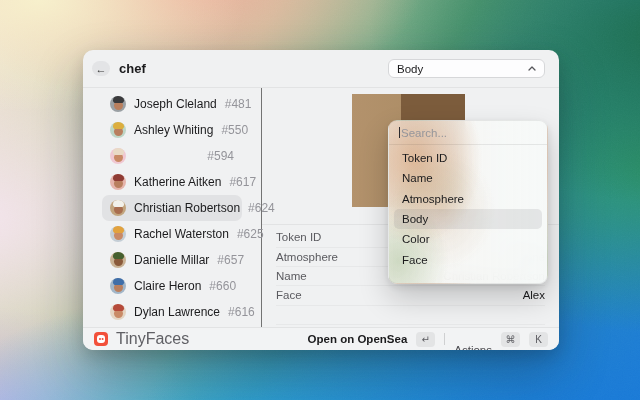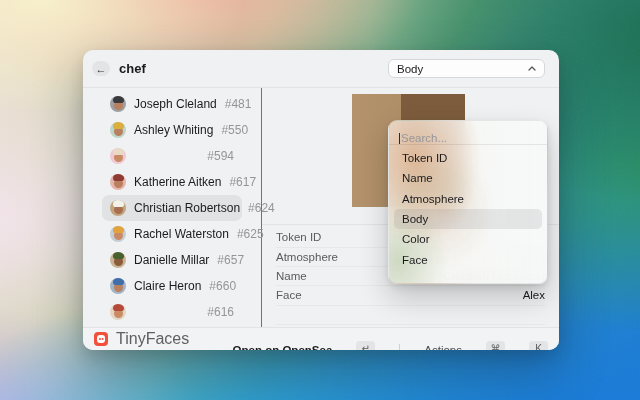--- a/index.html
+++ b/index.html
@@ -70,36 +70,36 @@
     box-sizing:border-box;border:1px solid rgba(0,0,0,.07);
     background:
       radial-gradient(95px 120px at 16% 24%, rgba(203,130,72,.48), rgba(203,130,72,0) 72%),
       radial-gradient(70px 90px at 6% 86%, rgba(110,150,80,.30), rgba(110,150,80,0) 72%),
       radial-gradient(70px 80px at 34% 55%, rgba(190,150,108,.22), rgba(190,150,108,0) 75%),
       linear-gradient(to right, rgba(248,246,243,.88), rgba(246,249,248,.96));
     backdrop-filter:blur(8px);
     box-shadow:0 14px 30px rgba(0,0,0,.20), 0 3px 8px rgba(0,0,0,.10);
     overflow:hidden;
   }
-  .dd-search{height:23px;display:flex;align-items:flex-end;padding:0 10px;border-bottom:1px solid rgba(0,0,0,.08);}
+  .dd-search{height:23px;display:flex;align-items:center;padding:0 10px;border-bottom:1px solid rgba(0,0,0,.08);}
   .caret{width:1px;height:11px;background:#2a2a2e;margin-right:1px;}
   .dd-placeholder{font-size:11.5px;color:#96969b;}
   .dd-items{padding:3px 5px;}
   .dd-item{height:20.3px;display:flex;align-items:center;padding:0 8px;border-radius:5px;
     font-size:11.5px;color:#1b1b1d;cursor:pointer;}
   .dd-item.selected{background:rgba(122,122,128,.16);}
 
   
   .ftr{display:flex;align-items:center;gap:8px;padding:0 11px;border-top:1px solid #e2e3e4;background:#f2f3f4;}
   .logo{width:14px;height:14px;border-radius:4px;background:#f2503a;position:relative;flex:0 0 14px;}
   .logo::before{content:"";position:absolute;inset:3px;background:#fff;border-radius:3px;}
   .logo::after{content:"";position:absolute;left:5px;top:6px;width:1.8px;height:1.8px;border-radius:50%;
     background:#f2503a;box-shadow:2.6px 0 0 #f2503a;}
   .app-label{font-size:16px;color:#5f5f64;}
-  .ftr-right{margin-left:auto;display:flex;align-items:flex-end;gap:24px;}
+  .ftr-right{margin-left:auto;display:flex;align-items:center;gap:9px;}
   .open-label{font-size:11.5px;font-weight:700;color:#1b1b1d;cursor:pointer;}
   .keycap{min-width:13px;height:15px;padding:0 3px;background:#e3e4e5;border-radius:4px;
     display:flex;align-items:center;justify-content:center;font-size:10px;color:#5d5d62;}
   .vdiv{width:1px;height:12px;background:rgba(0,0,0,.14);}
   .actions-label{font-size:11.5px;font-weight:500;color:#4a4a4f;cursor:pointer;margin-top:21px;}
 </style>
 </head>
 <body>
 
 <svg class="grain" width="640" height="400">
@@ -197,20 +197,21 @@
     </span>
     <span class="p-name">Claire Heron</span>
     <span class="p-id">#660</span>
   </div>
 
   <div class="person">
     <span class="avatar" style="background: rgb(228, 212, 194);">
       <span class="av-skin" style="background: rgb(201, 138, 102);"></span>
       <span class="av-hat" style="background: rgb(181, 74, 58);"></span>
     </span>
+    <span class="p-name">Dylan Lawrence</span>
     <span class="p-id">#616</span>
   </div>
 </div>
 
     <div class="detail-pane">
       <div class="preview" style="background: linear-gradient(to right, rgb(179, 146, 108), rgb(168, 138, 98));">
         <div class="pv-hair" style="background: rgb(124, 92, 60);"></div>
         <div class="pv-ear" style="background: rgb(158, 91, 69);"></div>
         <div class="pv-shirt" style="background: rgb(68, 103, 47);"></div>
       </div>

